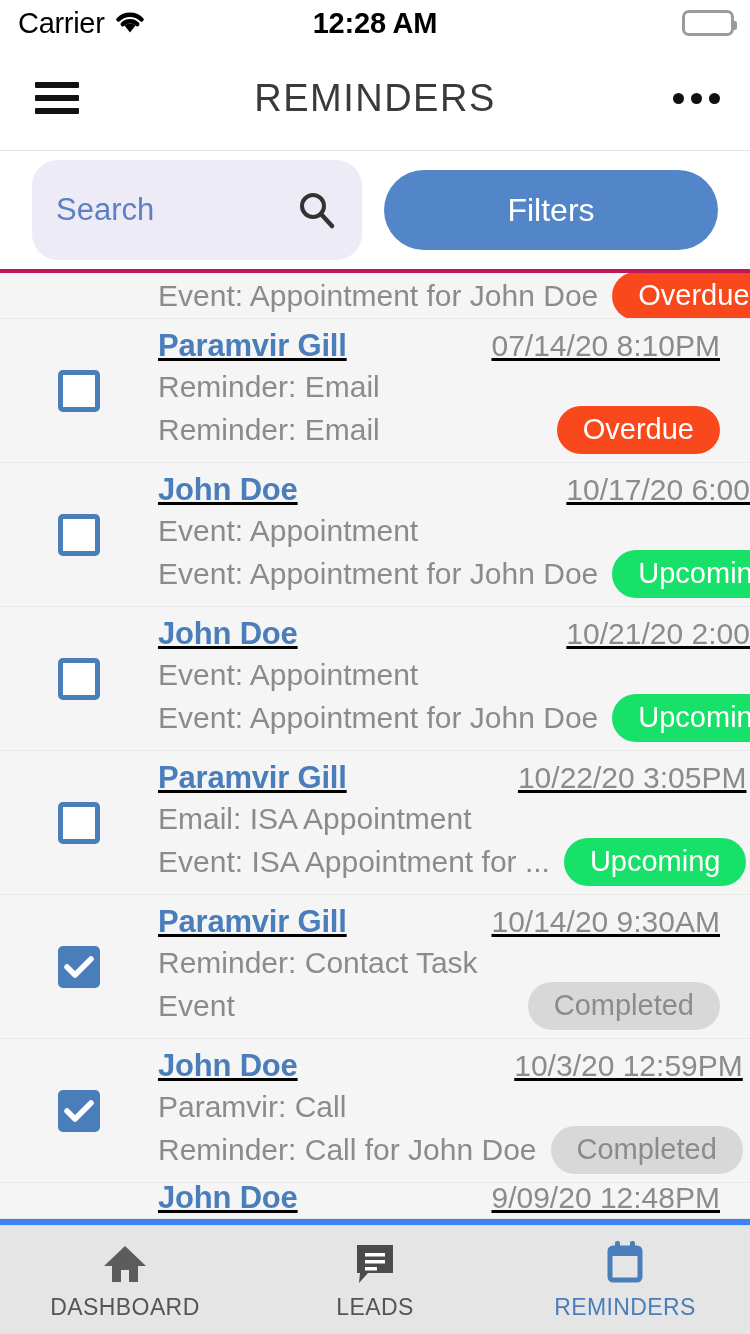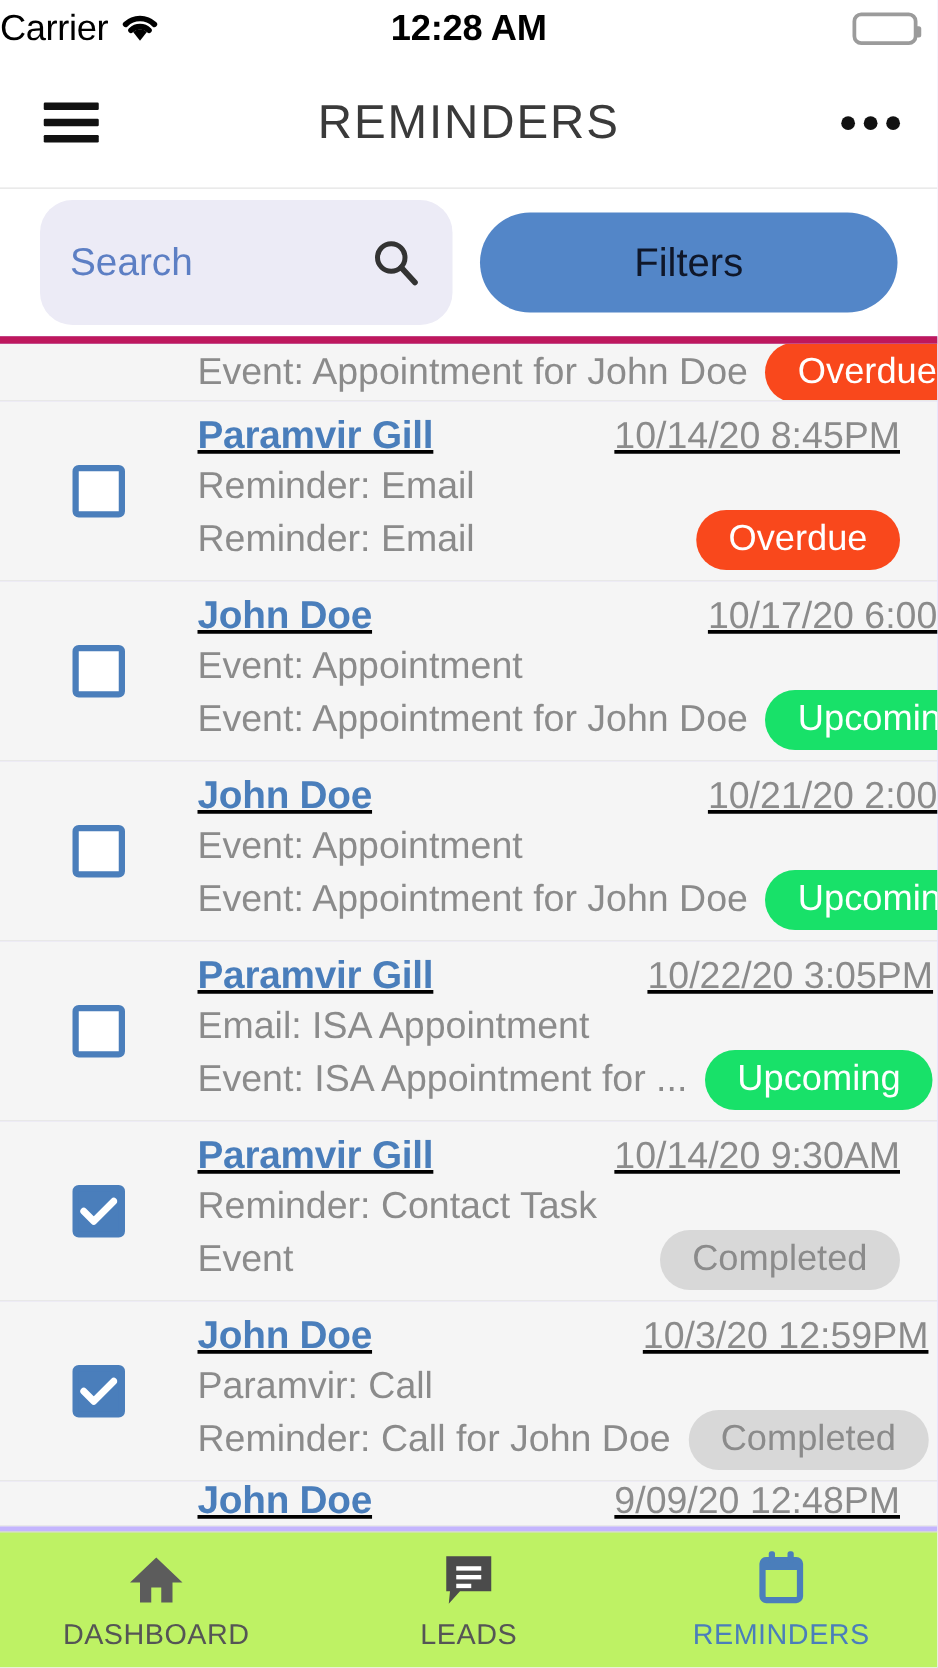--- a/index.html
+++ b/index.html
@@ -13,21 +13,21 @@
     position: relative;
     width: 750px; height: 1334px;
     display: flex; flex-direction: column;
     background: #ffffff;
   }
 
   
   .statusbar {
     height: 46px; flex: 0 0 46px;
     display: flex; align-items: center;
-    padding: 0 0;
+    padding: 0 18px;
     background: #ffffff;
     position: relative;
   }
   .sb-left { display: flex; align-items: center; gap: 8px; }
   .sb-carrier {
     font-size: 29px; color: #000; letter-spacing: -0.3px;
   }
   .sb-time {
     position: absolute; left: 0; right: 0; text-align: center;
     font-size: 29px; font-weight: bold; color: #000;
@@ -93,32 +93,32 @@
   }
   .search-placeholder {
     flex: 1; font-size: 31px; color: #5d7fc4;
   }
   .search-icon { width: 40px; height: 40px; flex: 0 0 40px; }
   .filters-btn {
     flex: 0 0 334px; height: 80px;
     background: #5386c8;
     border-radius: 42px;
     display: flex; align-items: center; justify-content: center;
-    color: #0f172a; font-size: 32px;
+    color: #ffffff; font-size: 32px;
     cursor: pointer; border: none;
     font-family: "Liberation Sans", sans-serif;
   }
 
   
   .list {
     flex: 1 1 auto;
-    background: #c4b5fd;
+    background: #3b82f6;
     overflow: hidden;
     position: relative;
-    border-top: 6px solid #be185d;
+    border-top: 4px solid #be185d;
   }
   .row {
     position: relative;
     height: 144px;
     background: #f5f5f5;
     border-bottom: 1px solid #e8e8e8;
     display: flex; align-items: center;
     cursor: pointer;
   }
   .row.partial-top {
@@ -190,21 +190,21 @@
     font-size: 29px; color: #fff;
     white-space: nowrap;
   }
   .badge.overdue   { background: #f9481c; }
   .badge.upcoming  { background: #18e169; }
   .badge.completed { background: #d8d8d8; color: #8b8b8b; }
 
   
   .tabbar {
     flex: 0 0 109px;
-    background: #bef264;
+    background: #e5e5e5;
     border-top: 1px solid #dcdcdc;
     display: flex;
   }
   .tab {
     flex: 1 1 0;
     display: flex; flex-direction: column;
     align-items: center; justify-content: center;
     gap: 8px;
     cursor: pointer;
   }
@@ -278,21 +278,21 @@
     </div>
 
     <div id="rows-container">
         <div class="row">
           <div class="cb-cell">
             <div class="checkbox"></div>
           </div>
           <div class="row-body">
             <div class="row-line1">
               <span class="row-name">Paramvir Gill</span>
-              <span class="row-date">10/14/20 8:45PM</span>
+              <span class="row-date">07/14/20 8:10PM</span>
             </div>
             <div class="row-desc1">Reminder: Email</div>
             <div class="row-line3">
               <span class="row-desc2">Reminder: Email</span>
               <span class="badge overdue">Overdue</span>
             </div>
           </div>
         </div>
         <div class="row">
           <div class="cb-cell">

